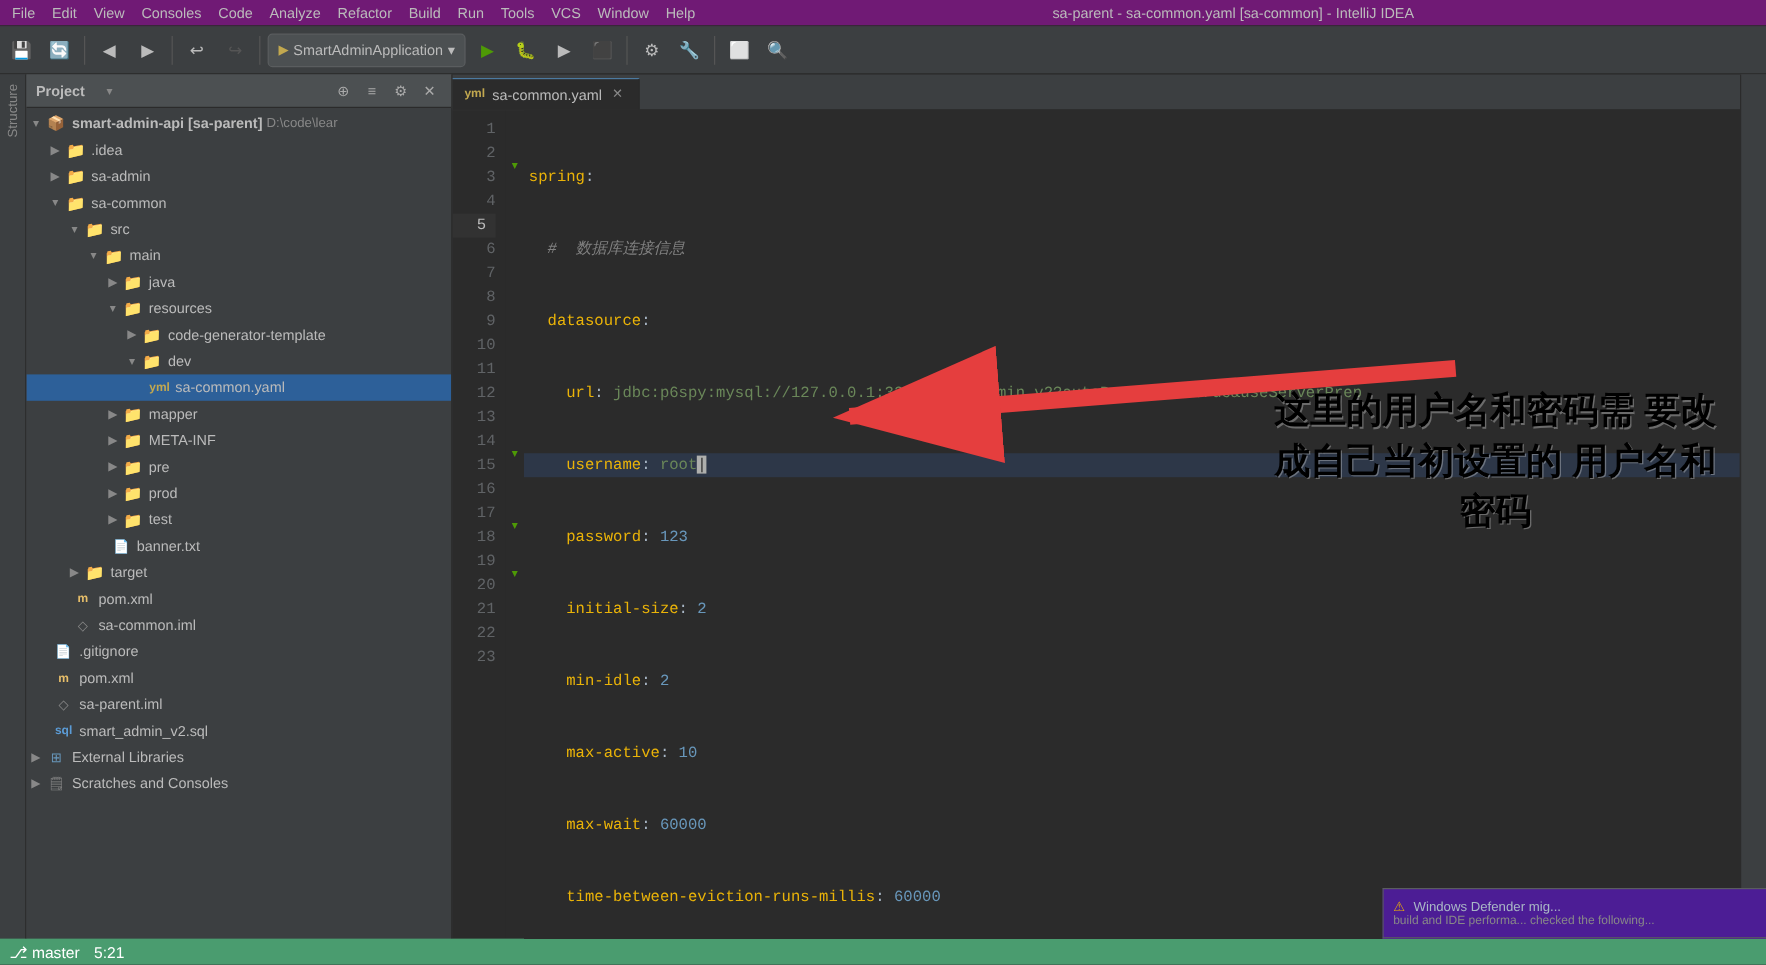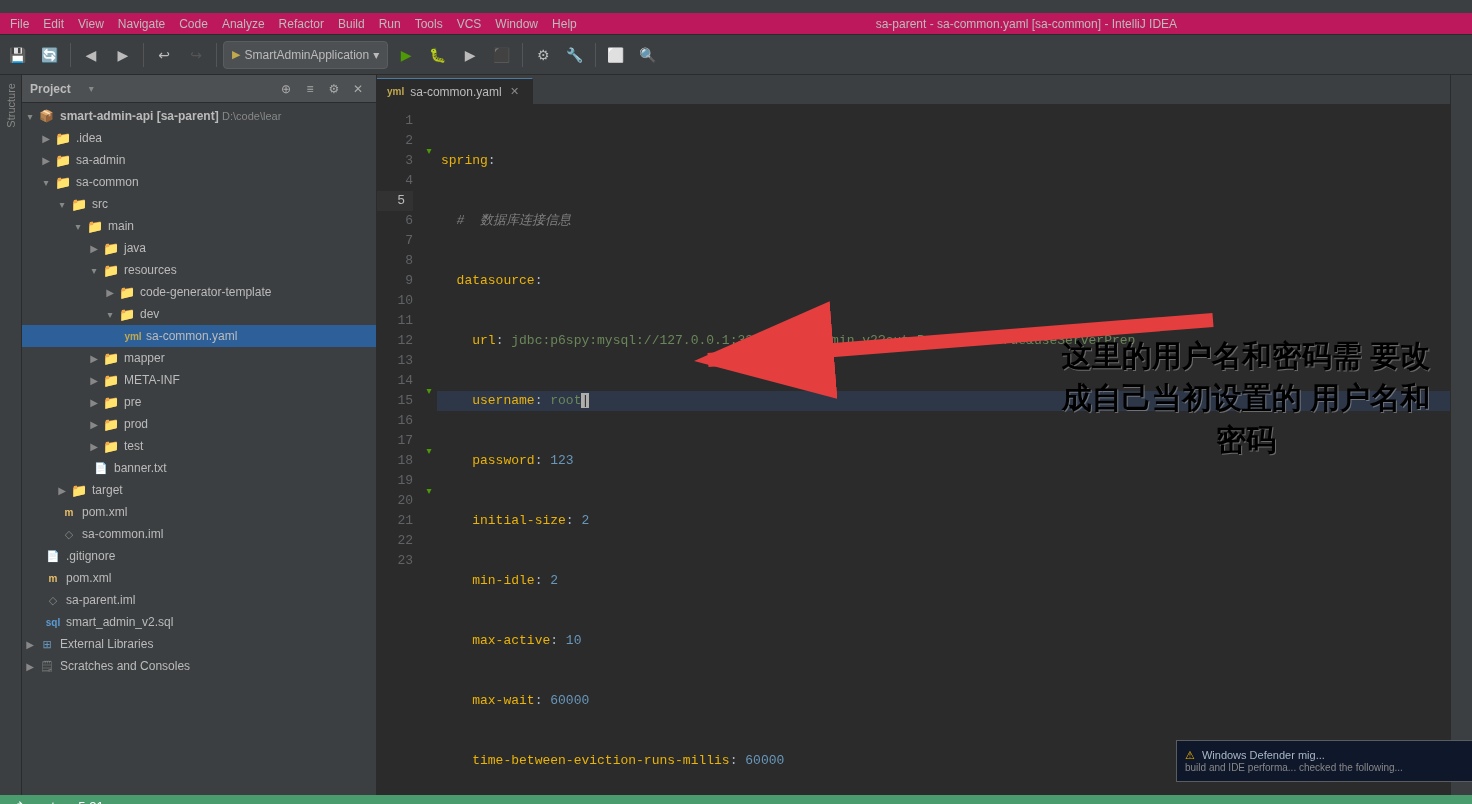--- a/index.html
+++ b/index.html
@@ -8,28 +8,27 @@
       background: #3c3f41;
       color: #a9b7c6;
       width: 1472px;
       height: 804px;
       overflow: hidden;
       font-size: 13px;
     }
 
     
     .menubar {
-      background: #be185d;
+      background: #701a75;
       display: flex;
       align-items: center;
       height: 22px;
       padding: 0 4px;
       border-bottom: 1px solid #2b2b2b;
       gap: 2px;
-      margin-top: 13px;
     }
     .menubar-item {
       color: #bbbbbb;
       padding: 0 6px;
       height: 22px;
       display: flex;
       align-items: center;
       cursor: pointer;
       font-size: 12px;
     }
@@ -307,22 +306,22 @@
       gap: 12px;
       font-size: 13px;
       color: #fff;
     }
 
     
     .notification-panel {
       position: fixed;
       bottom: 22px;
       right: 0;
-      width: 296px;
-      background: #0f172a;
+      width: 320px;
+      background: #4c1d95;
       border: 1px solid #5a5d5f;
       border-right: none;
       padding: 8px;
       font-size: 11px;
     }
     .notification-icon { color: #f0b400; margin-right: 4px; }
 
     
     .right-sidebar {
       width: 22px;
@@ -330,21 +329,21 @@
       border-left: 1px solid #2b2b2b;
     }
   </style>
 </head>
 <body>
 
 <div class="menubar">
   <div class="menubar-item">File</div>
   <div class="menubar-item">Edit</div>
   <div class="menubar-item">View</div>
-  <div class="menubar-item">Navigate</div>
+  <div class="menubar-item">Consoles</div>
   <div class="menubar-item">Code</div>
   <div class="menubar-item">Analyze</div>
   <div class="menubar-item">Refactor</div>
   <div class="menubar-item">Build</div>
   <div class="menubar-item">Run</div>
   <div class="menubar-item">Tools</div>
   <div class="menubar-item">VCS</div>
   <div class="menubar-item">Window</div>
   <div class="menubar-item">Help</div>
   <div class="title-bar">sa-parent - sa-common.yaml [sa-common] - IntelliJ IDEA</div>

